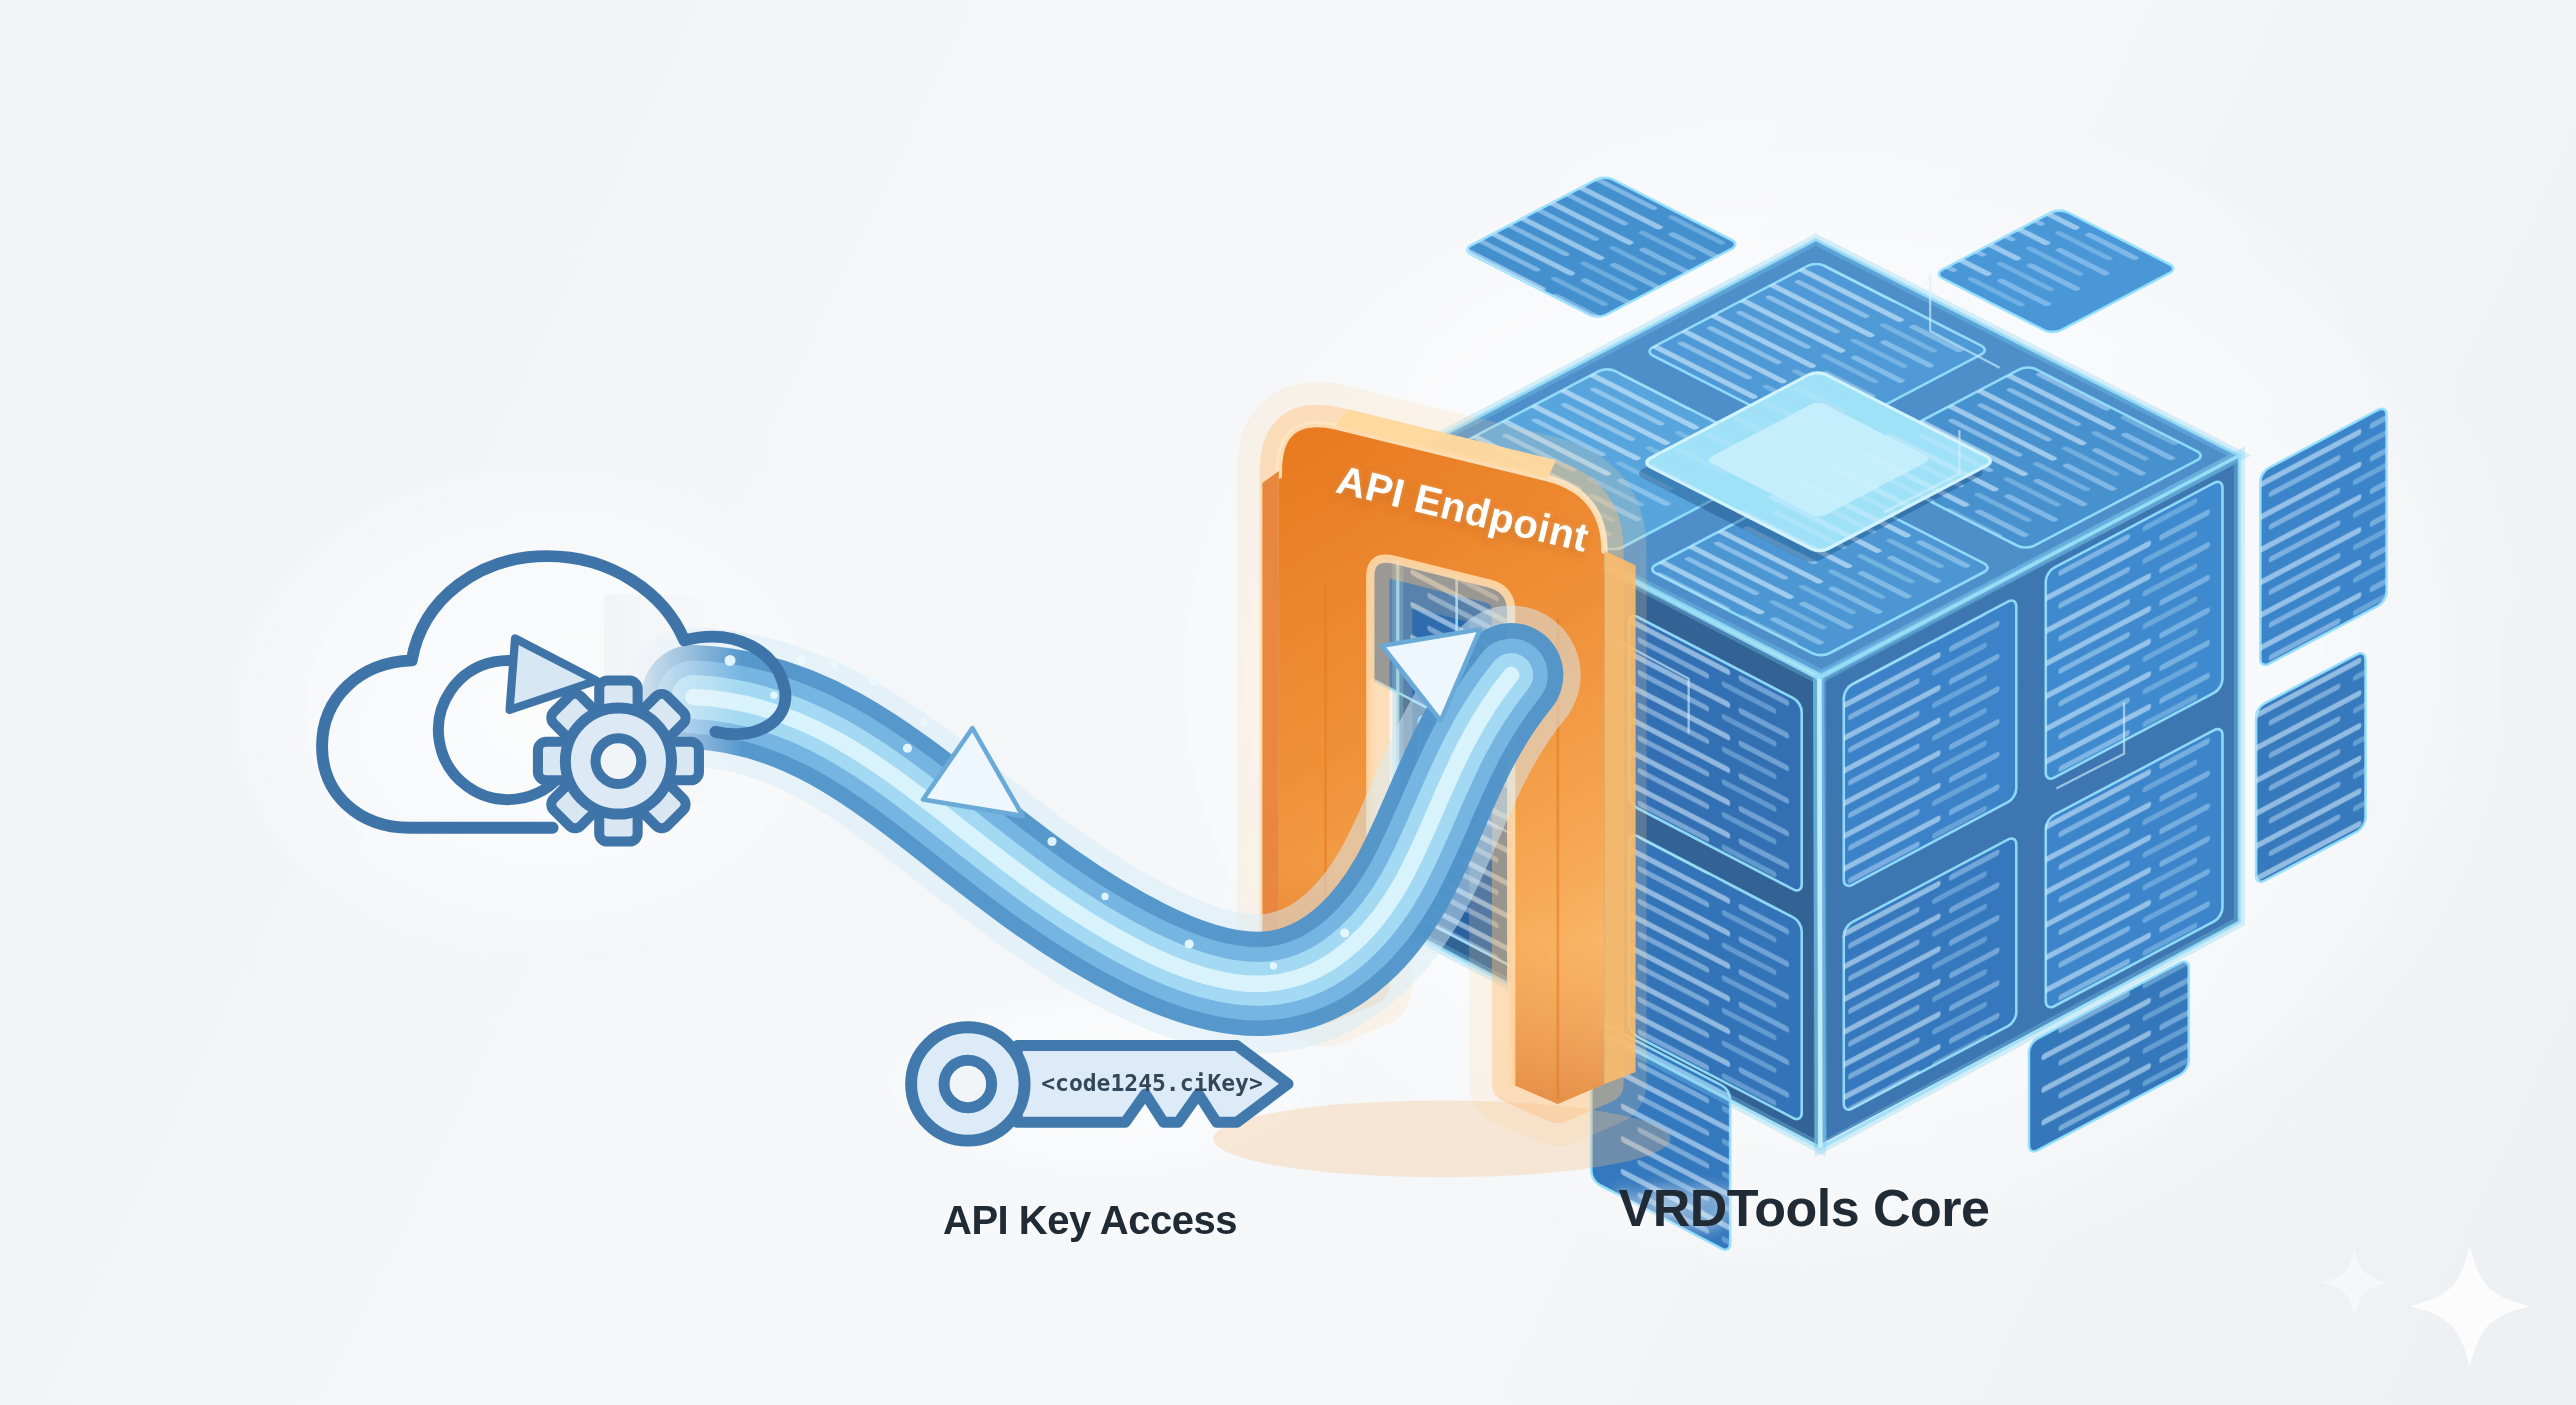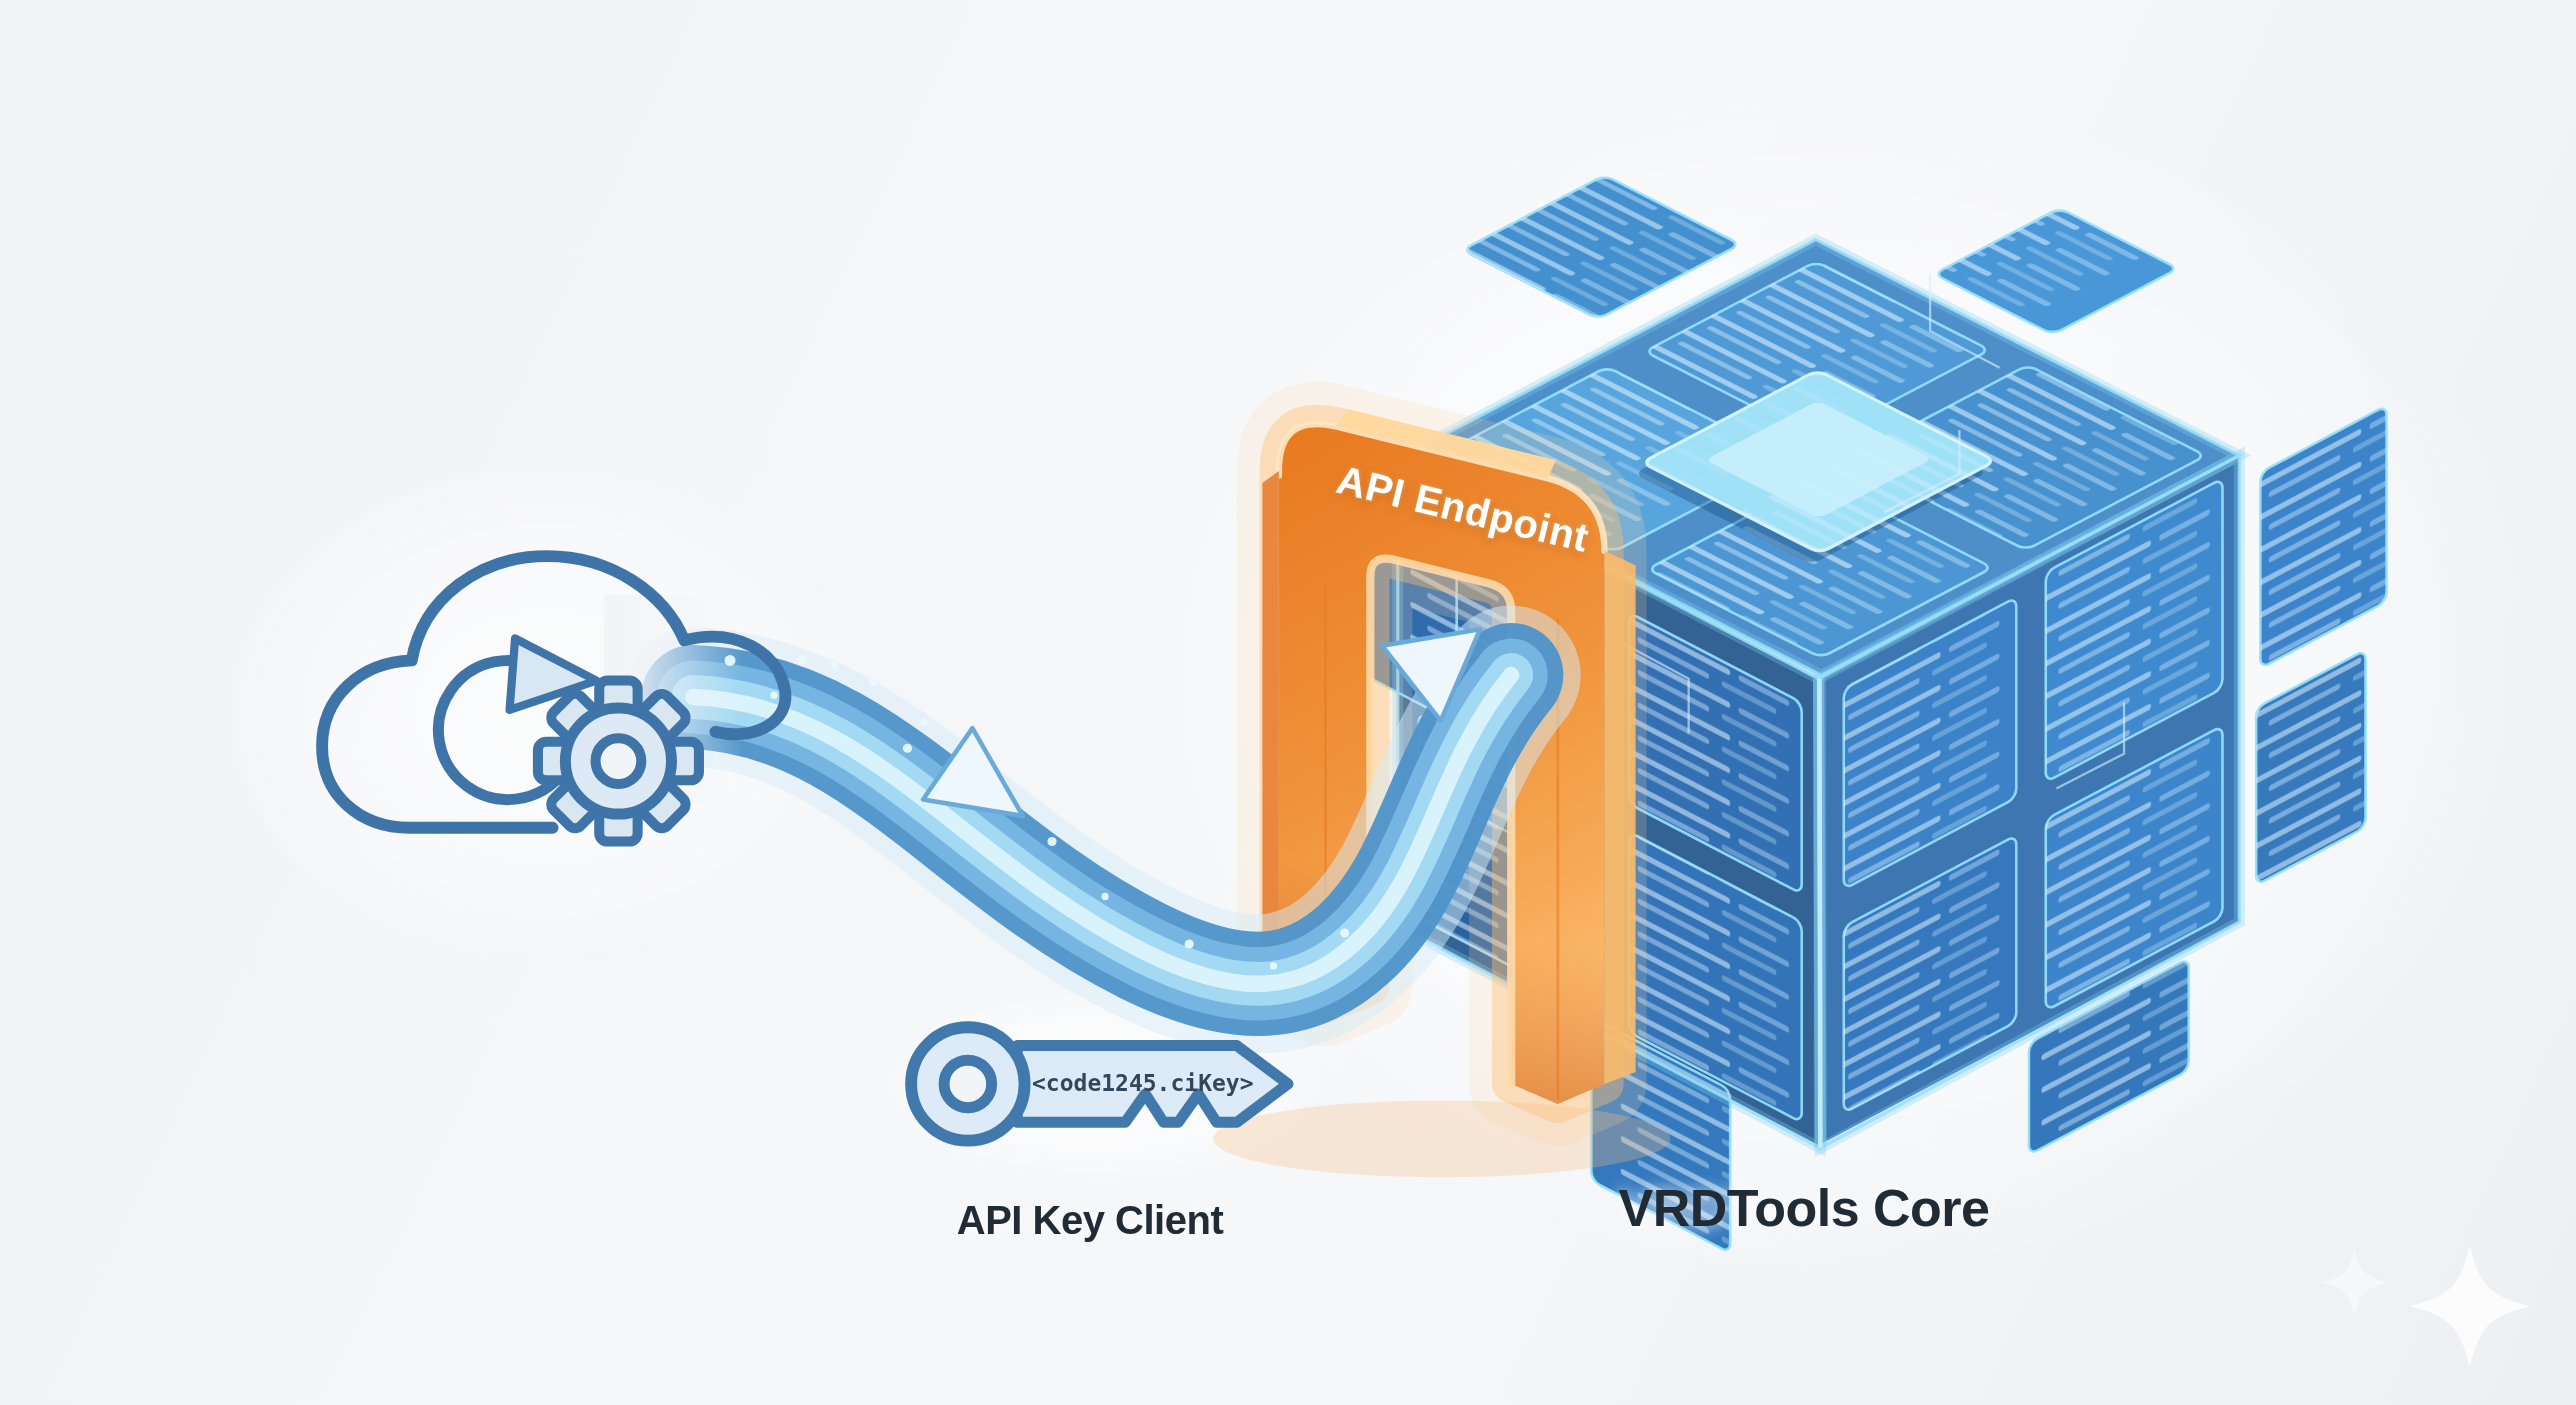--- a/index.html
+++ b/index.html
@@ -14,21 +14,21 @@
   .edge{fill:none;stroke:#9adef7;stroke-opacity:.85;stroke-width:3.5;}
   .edgeSoft{fill:none;stroke:#7fd0f2;stroke-opacity:.3;stroke-width:12;}
   .lbl{position:absolute;font-weight:700;color:#212b36;letter-spacing:-0.5px;white-space:nowrap;
        text-shadow:0 0 14.6px rgba(255,255,255,.95);}
   .lbl.external{left:512px;top:889px;font-size:42px;transform:translateX(-50%);}
   .lbl.apikey{left:1090px;top:1198px;font-size:40px;transform:translateX(-50%);}
   .lbl.core{left:1804px;top:1178px;font-size:52px;transform:translateX(-50%);}
   .lbl.endpoint{left:1343px;top:457px;font-size:40px;color:#fff;letter-spacing:0.5px;
        transform:rotate(13.5deg);transform-origin:0 0;
        text-shadow:0 2.7px 9.1px rgba(170,80,10,.45),0 0 5.5px rgba(255,220,170,.5);}
-  .keytext{position:absolute;left:1032px;top:1070px;width:240px;
+  .keytext{position:absolute;left:1032px;top:1070px;width:240px;text-align:center;
        font-family:"DejaVu Sans Mono",monospace;font-size:23px;font-weight:700;color:#33475a;}
 </style>
 </head>
 <body>
 
 <div class="stage">
 
 <svg class="scene" width="2576" height="1405" viewBox="0 0 2816 1536">
   <defs>
     <pattern id="code" patternUnits="userSpaceOnUse" width="0.5" height="0.07">
@@ -211,19 +211,19 @@
   <g>
     <path d="M1112,1143 L1352,1143 L1408,1185 L1352,1227 L1330,1227 L1310,1196 L1288,1227 L1272,1227 L1252,1196 L1230,1227 L1112,1227 Z" fill="#dcebf7" stroke="#4179ad" stroke-width="12" stroke-linejoin="round"></path>
     <circle cx="1058" cy="1185" r="62" fill="#dcebf7" stroke="#4179ad" stroke-width="13"></circle>
     <circle cx="1058" cy="1185" r="26" fill="#f2f5f8" stroke="#4179ad" stroke-width="12"></circle>
   </g>
 
   <path d="M2700,1362 C2711,1406 2722,1417 2766,1428 C2722,1439 2711,1450 2700,1494 C2689,1450 2678,1439 2634,1428 C2678,1417 2689,1406 2700,1362 Z" fill="#ffffff" opacity="0.8"></path>
   <path d="M2574,1366 C2580,1390 2586,1396 2610,1402 C2586,1408 2580,1414 2574,1438 C2568,1414 2562,1408 2538,1402 C2562,1396 2568,1390 2574,1366 Z" fill="#ffffff" opacity="0.45"></path>
 </svg>
 
-<div class="lbl apikey">API Key Client</div>
+<div class="lbl apikey">API Key Access</div>
 <div class="lbl core">VRDTools Core</div>
 <div class="lbl endpoint">API Endpoint</div>
 <div class="keytext">&lt;code1245.ciKey&gt;</div>
 
 </div>
 
 
 </body></html>

